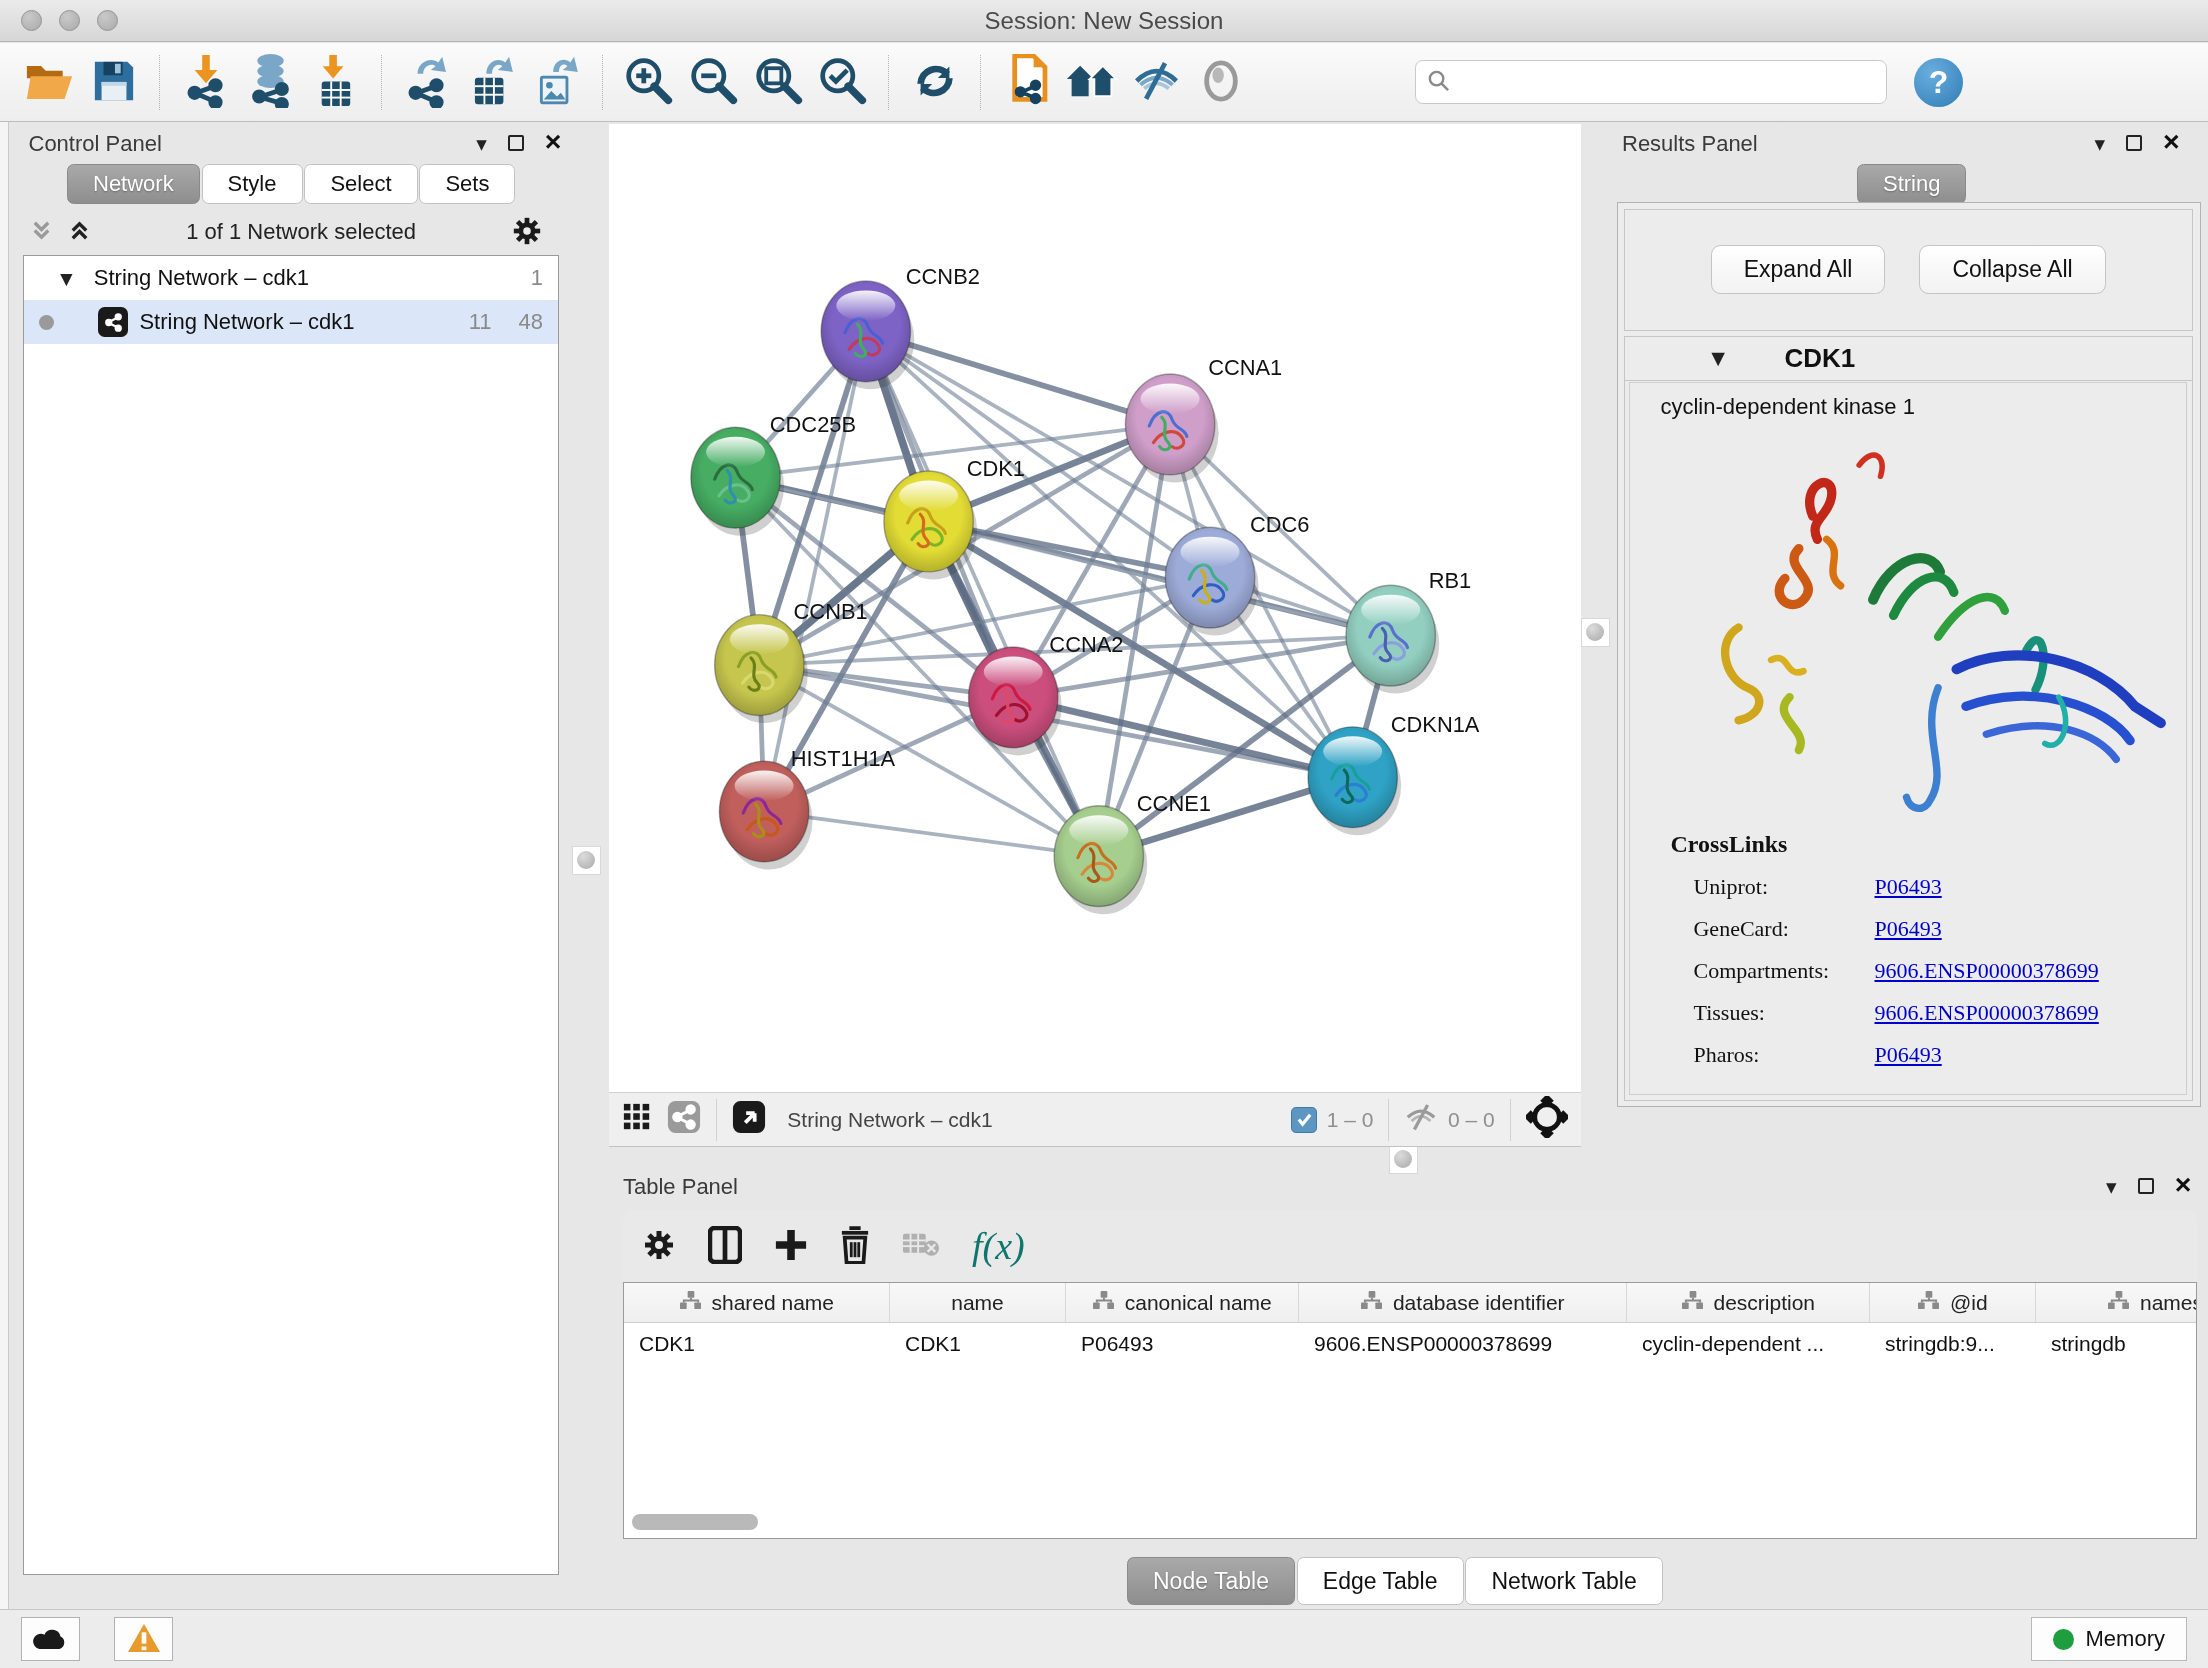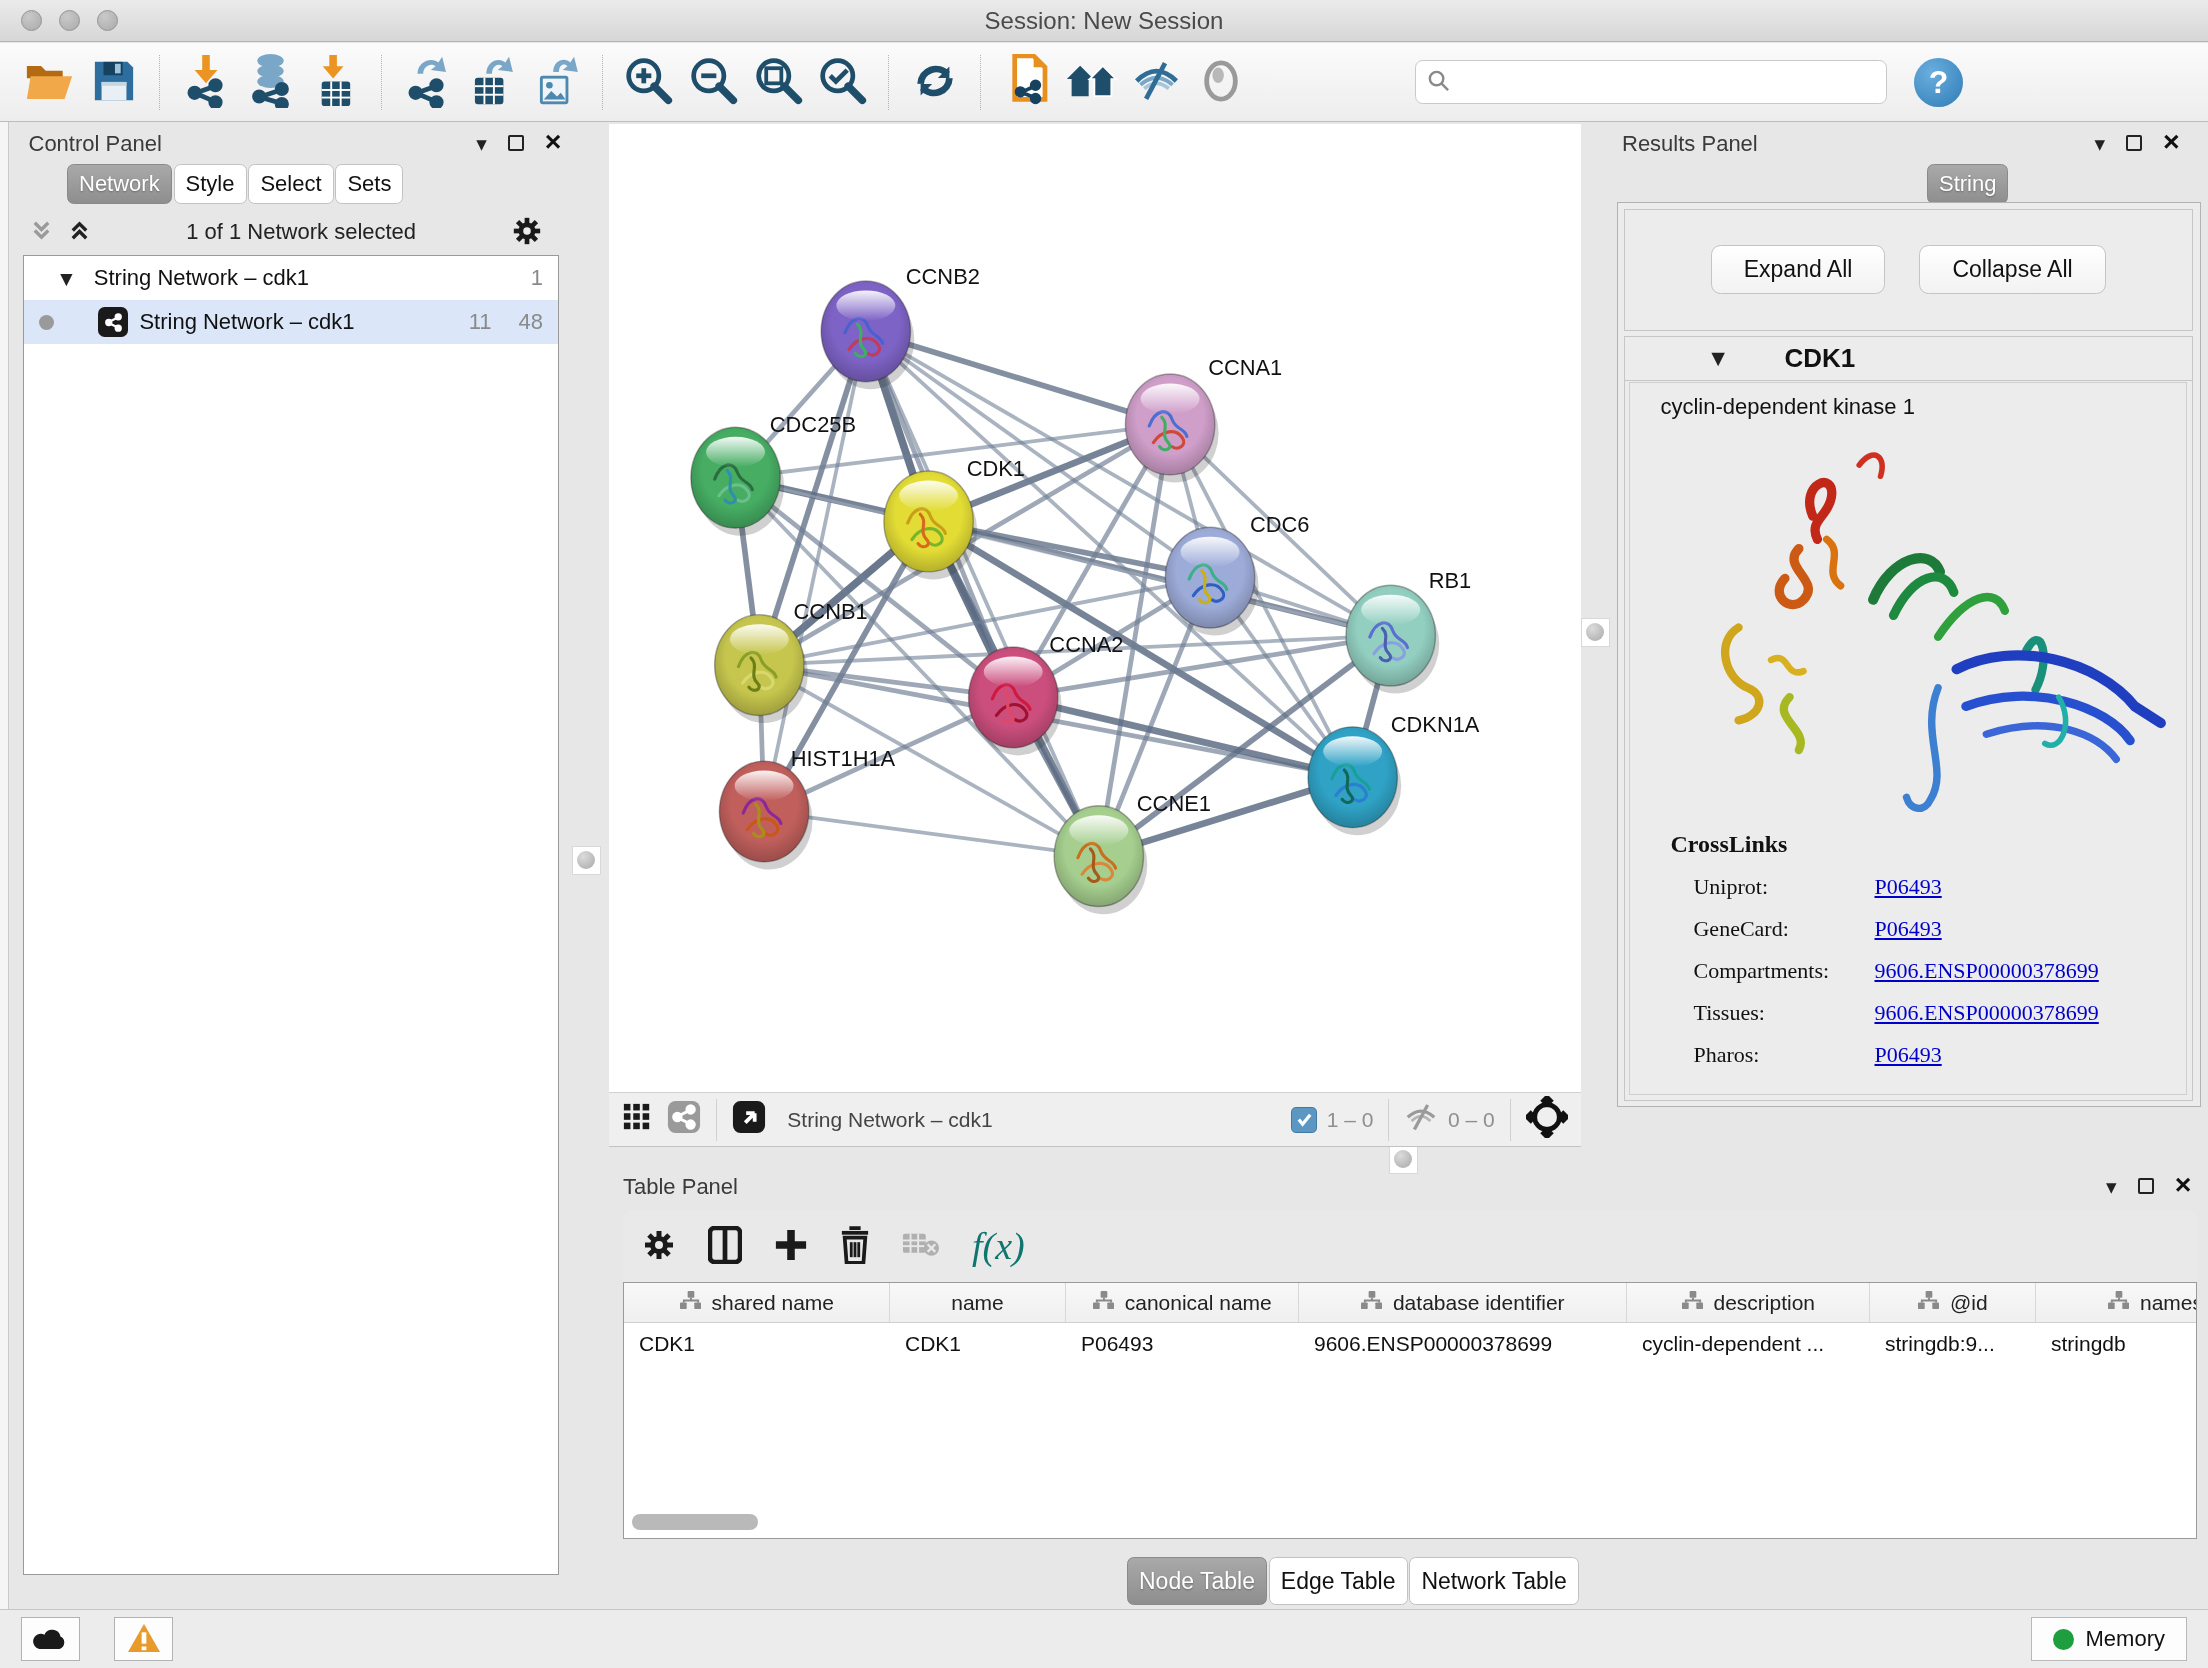--- a/index.html
+++ b/index.html
@@ -24,21 +24,21 @@
     display:flex;align-items:center;padding:0 9.5px;flex:0 0 auto;}
   .searchbox input{border:none;outline:none;flex:1;font-size:21px;font-family:inherit;background:transparent;}
   .helpbtn{width:49px;height:49px;border-radius:50%;background:radial-gradient(circle at 35% 30%,#6aaede,#2f7cb6);
     color:#fff;font-size:32px;font-weight:bold;display:flex;align-items:center;justify-content:center;margin-left:27px;flex:0 0 auto;}
   
   .phead{position:absolute;display:flex;align-items:flex-start;font-size:22px;color:#3a3a3a;}
   .picons{display:flex;align-items:center;gap:21px;}
   .tri{font-size:21px;color:#222;line-height:1;}
   .sqico{width:16px;height:16px;border:2.4px solid #222;border-radius:1.9px;}
   .xico{font-size:28.5px;font-weight:900;color:#111;line-height:1;margin-top:-3.8px;}
-  .tab{height:40px;padding:0 11px;display:flex;align-items:center;font-size:22px;color:#111;
+  .tab{height:40px;padding:0 25px;display:flex;align-items:center;font-size:22px;color:#111;
     background:#fff;border:1px solid #c2c2c2;border-radius:6.7px;margin-right:1.9px;}
   .tab.selected{background:linear-gradient(#a9a9a9,#8e8e8e);color:#fff;border-color:#8a8a8a;
     text-shadow:0 1px 1.9px rgba(0,0,0,.3);}
   
   .ctl-tabs{position:absolute;left:67px;top:164px;display:flex;}
   .ctl-sub{position:absolute;left:28.5px;top:213px;width:514px;height:38px;display:flex;align-items:center;}
   .treebox{position:absolute;left:23px;top:255px;width:536px;height:1320px;background:#fff;border:1.9px solid #9a9a9a;}
   .trow{height:44px;display:flex;align-items:center;font-size:22px;color:#111;}
   .trow.sel{background:#dbe7f8;}
   .netico{width:30px;height:30px;border-radius:6.7px;background:#1a1a1a;display:flex;align-items:center;justify-content:center;margin-right:11.4px;}
@@ -600,21 +600,21 @@
   </div>
 
   <div class="phead" style="left:1622px;top:131px;width:571px;">
     <span>Results Panel</span>
     <span class="picons" style="margin-left:auto;margin-right:13.3px;">
       <span class="tri">▾</span>
       <span class="sqico"></span>
       <span class="xico">×</span>
     </span>
   </div>
-  <div style="position:absolute;left:1927px;top:164px;">
+  <div style="position:absolute;left:1857px;top:164px;">
     <span class="tab selected">String</span>
   </div>
   <div class="res-outer">
     <div class="res-box1">
       <span class="rbtn">Expand All</span>
       <span class="rbtn">Collapse All</span>
     </div>
     <div class="res-box2">
       <div class="cdk-head">
         <span class="tri" style="margin-left:82px;font-size:23px;">▼</span>

